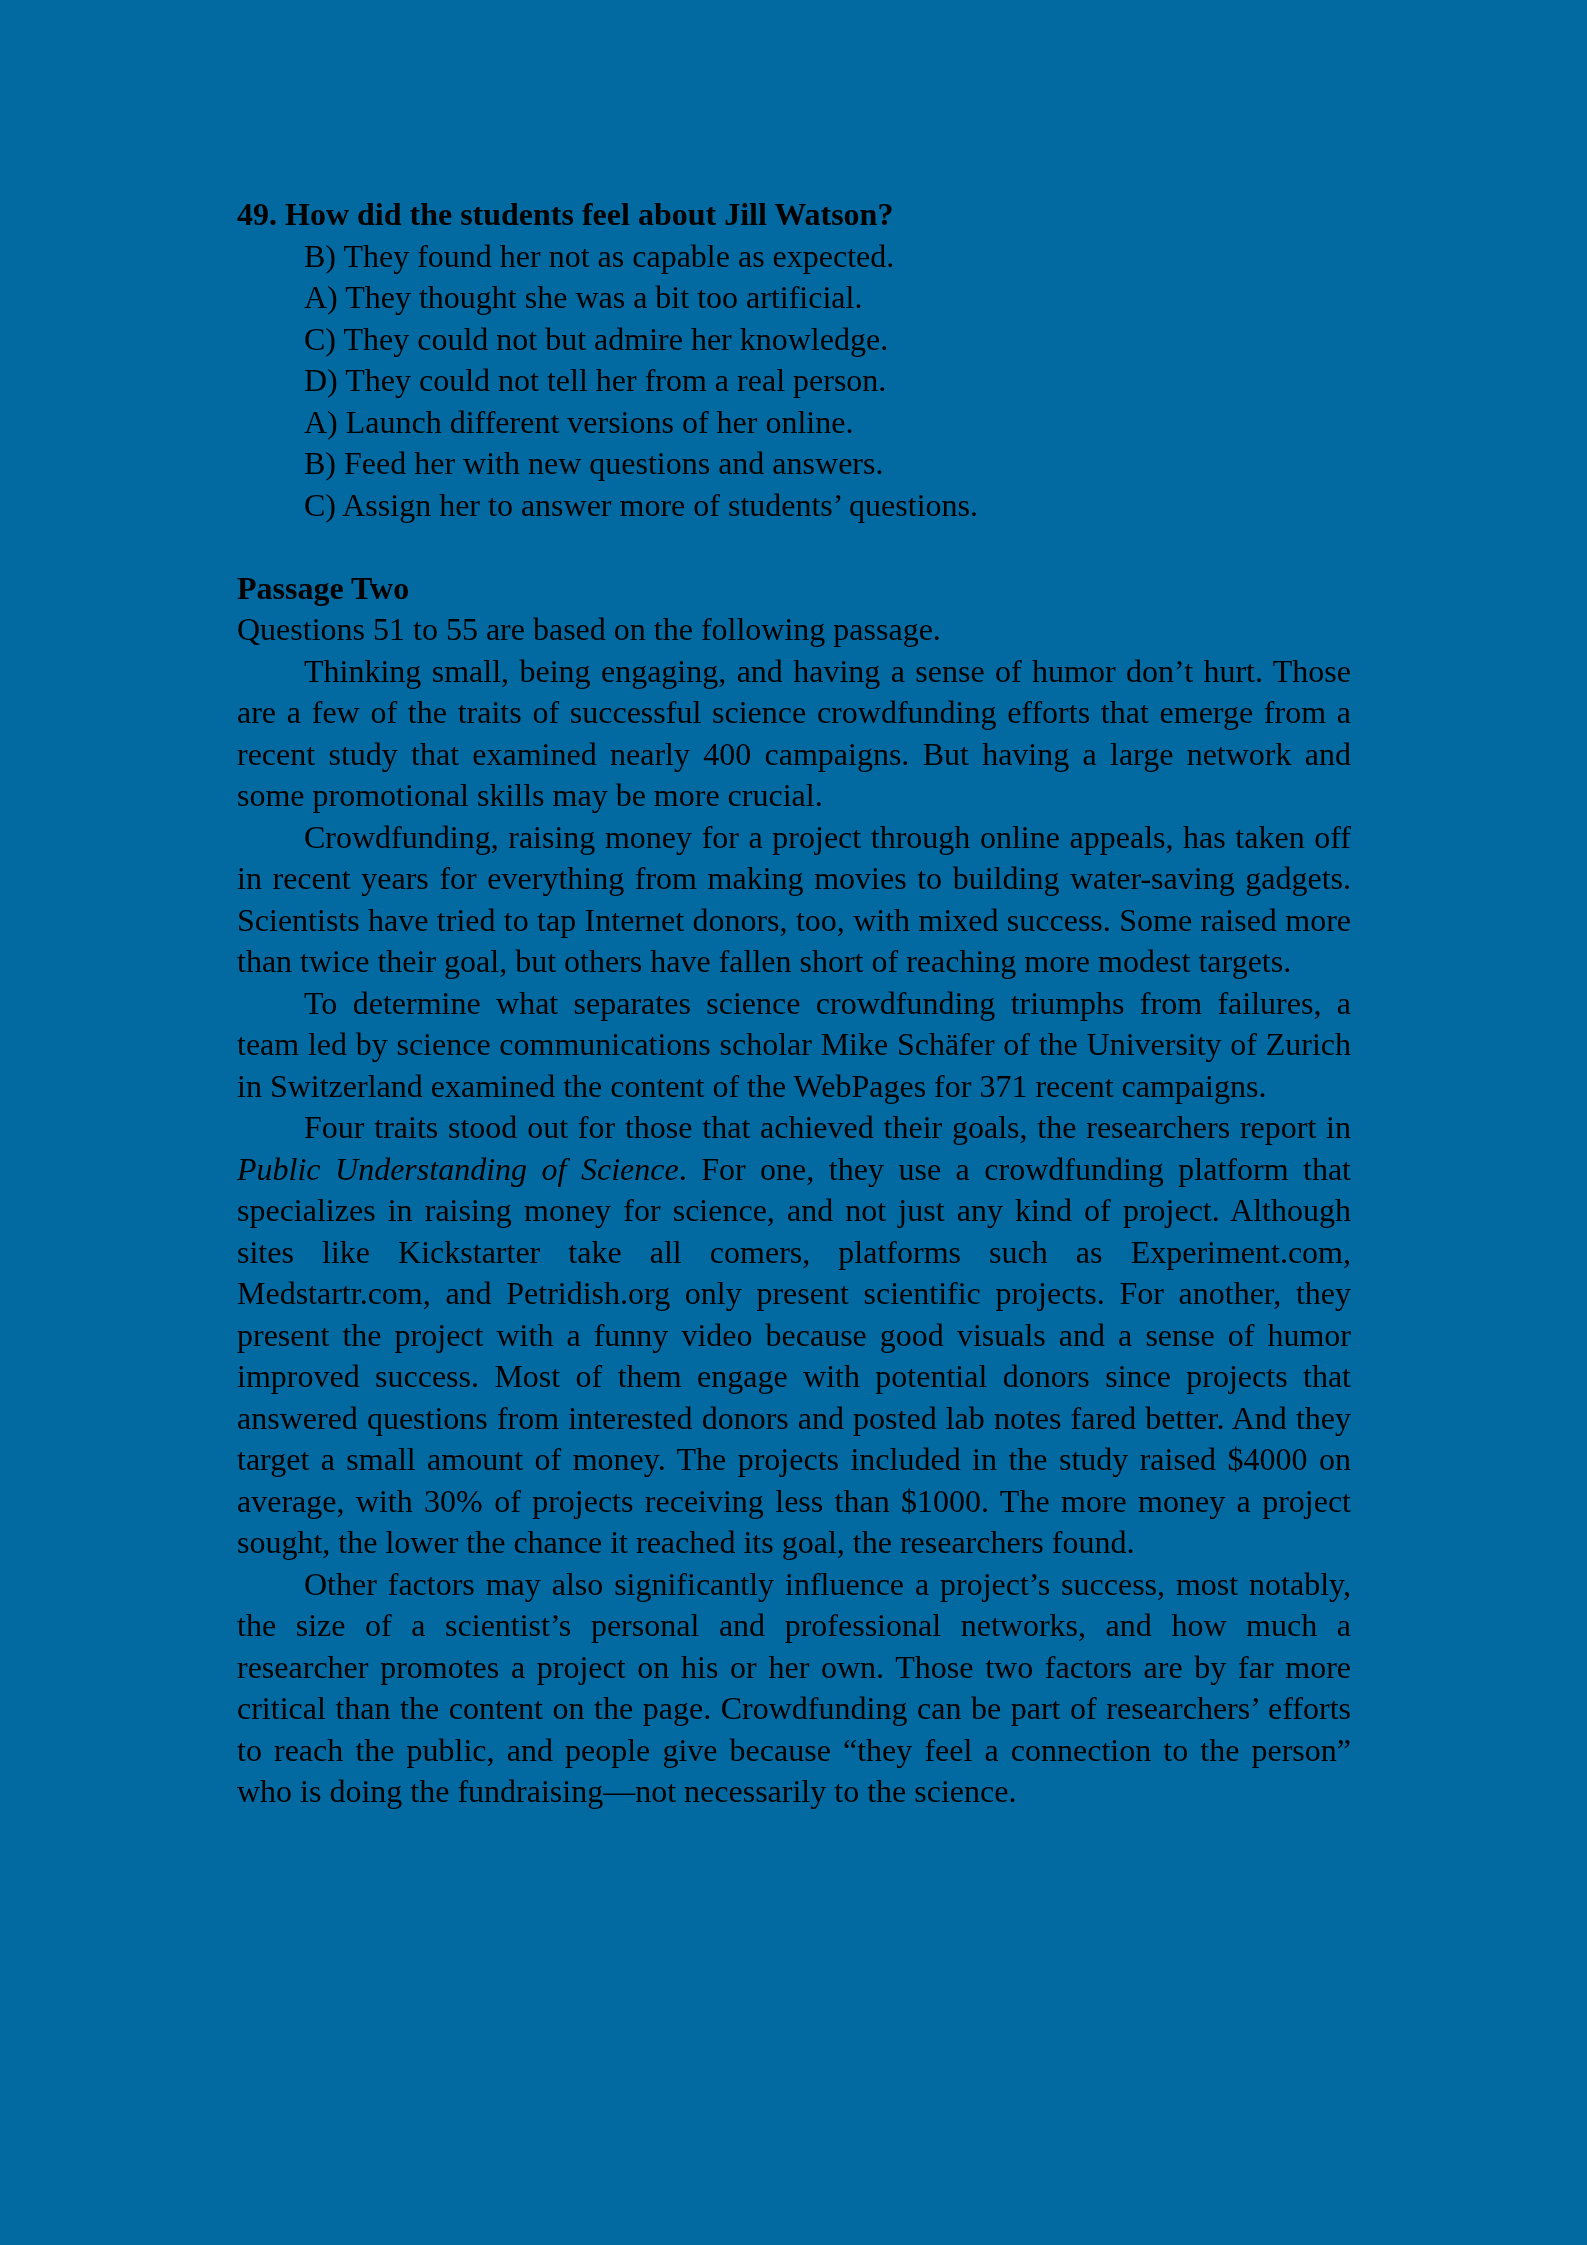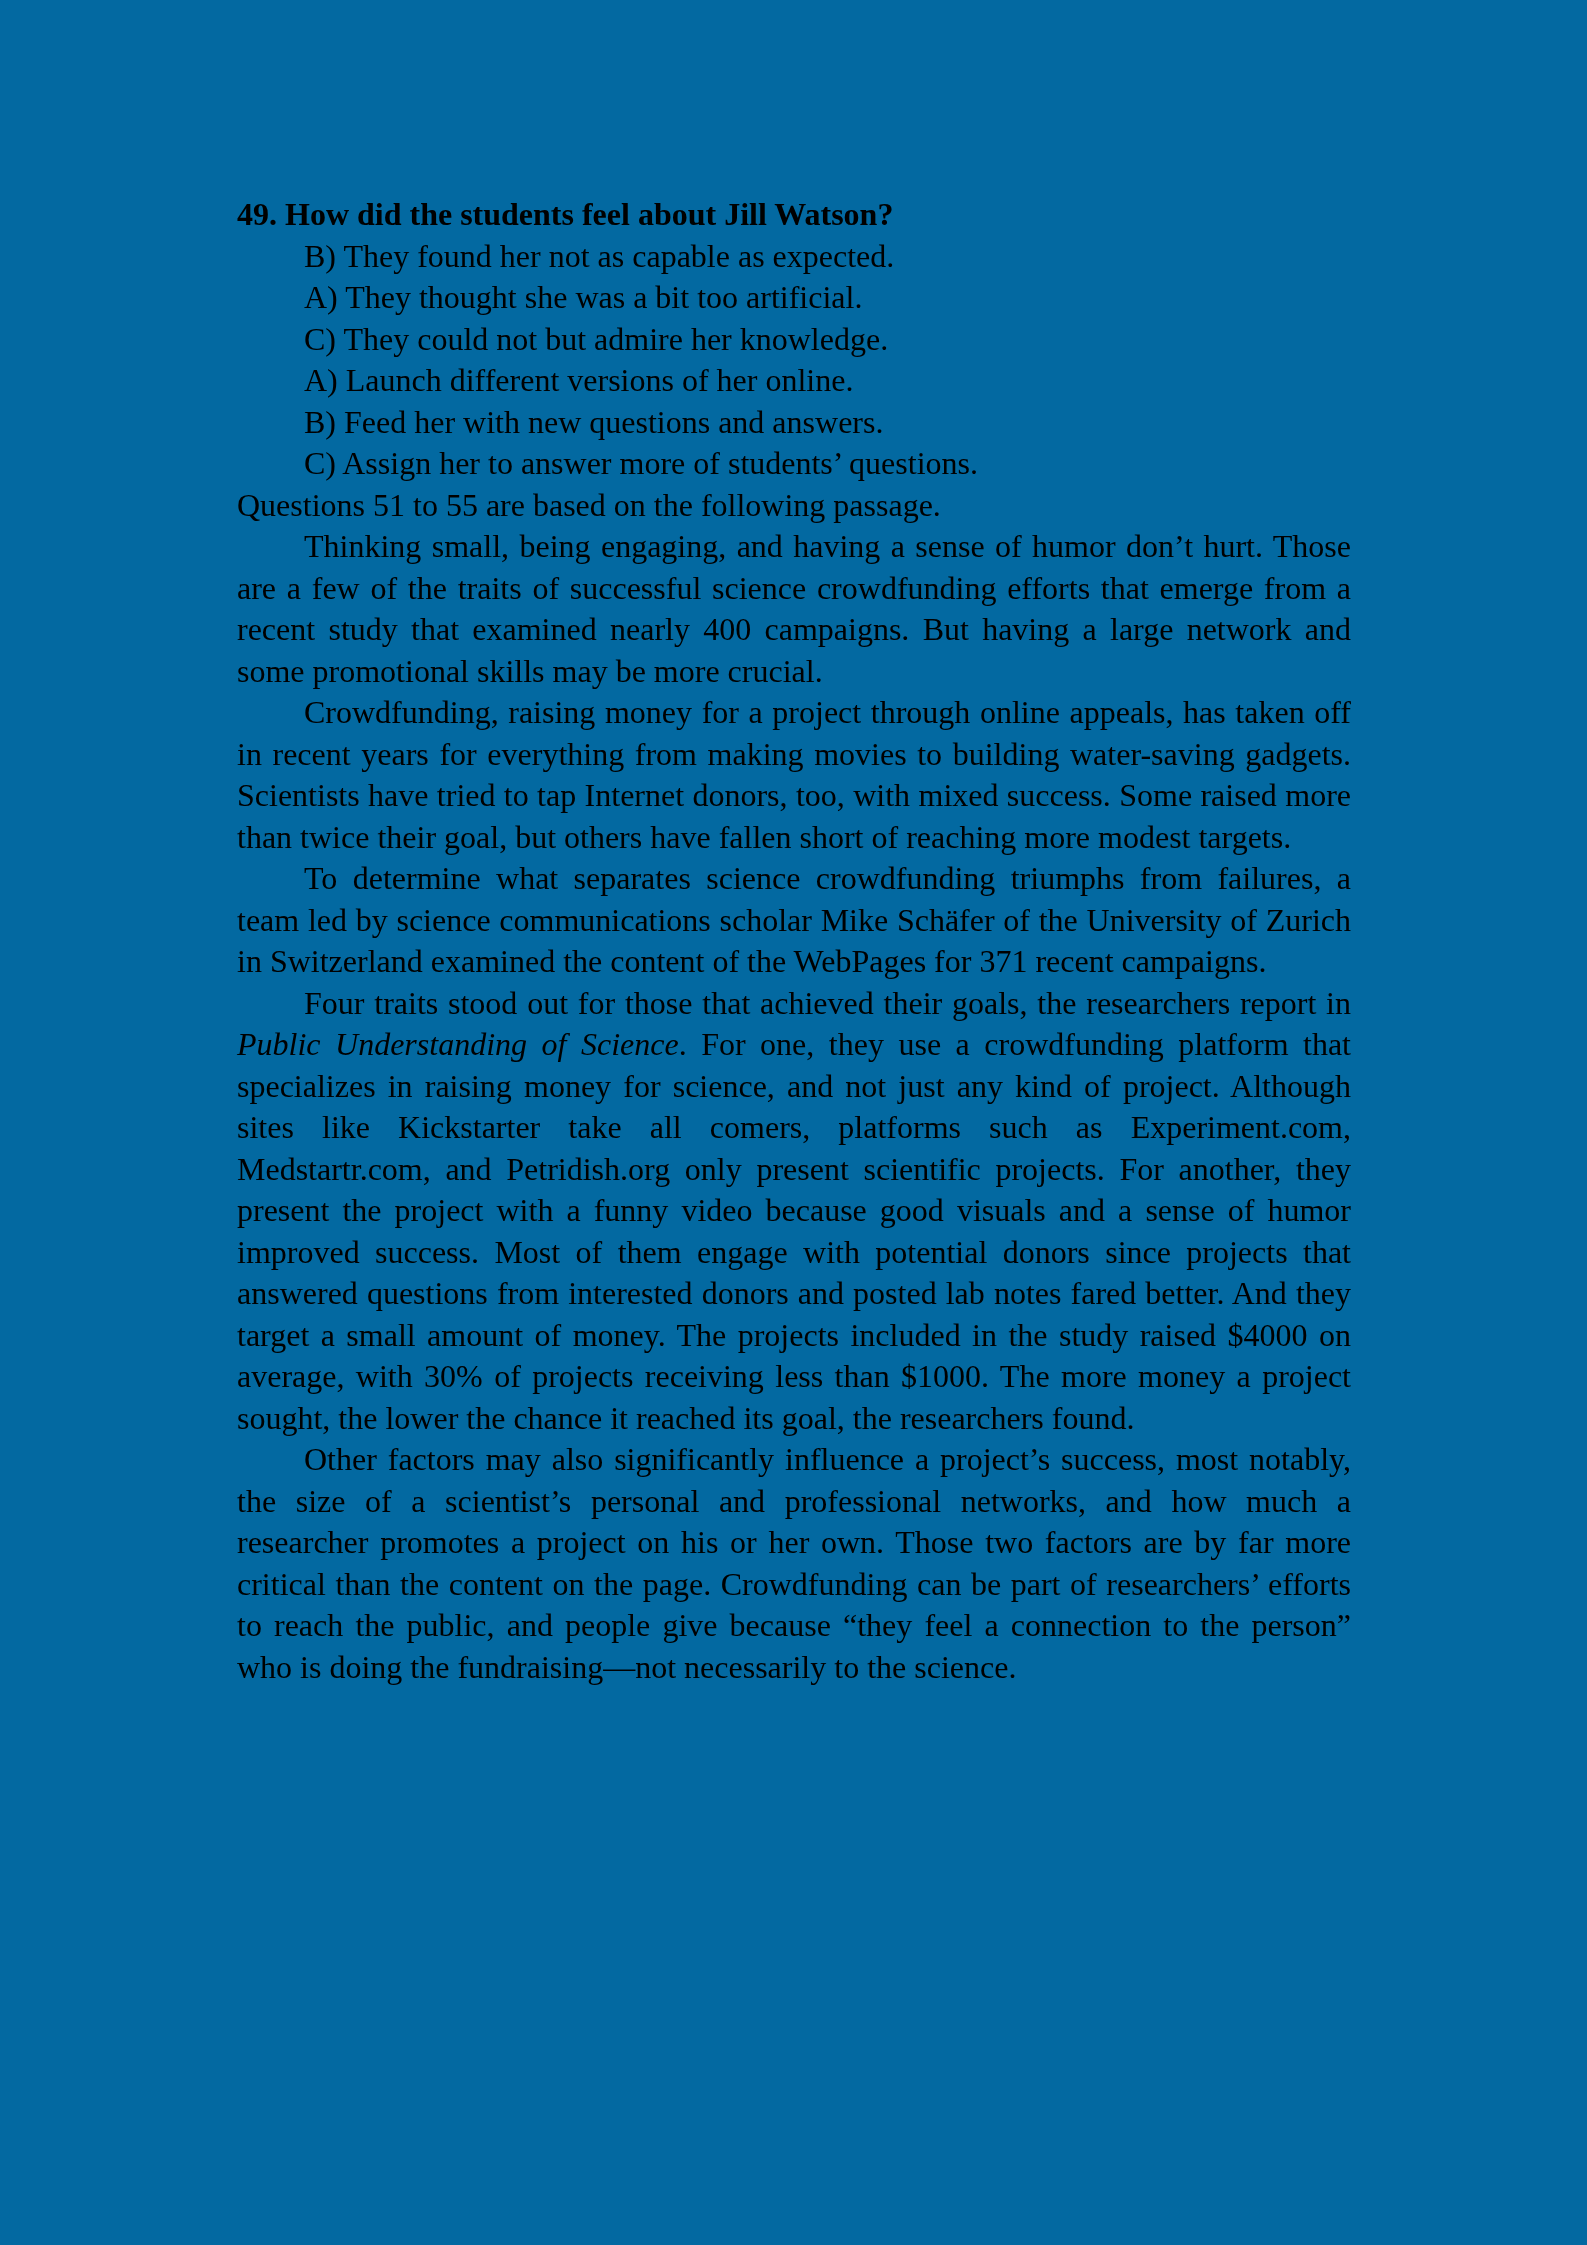--- a/index.html
+++ b/index.html
@@ -51,29 +51,31 @@
 <body>
 
 <div class="page">
   <div class="text-column">
 
     <section>
       <div class="q-heading">49. How did the students feel about Jill Watson?</div>
       <div class="q-option">B) They found her not as capable as expected.</div>
       <div class="q-option">A) They thought she was a bit too artificial.</div>
       <div class="q-option">C) They could not but admire her knowledge.</div>
+      <div class="q-option">D) They could not tell her from a real person.</div>
     </section>
 
     <section>
       <div class="q-option">A) Launch different versions of her online.</div>
       <div class="q-option">B) Feed her with new questions and answers.</div>
       <div class="q-option">C) Assign her to answer more of students’ questions.</div>
     </section>
 
     <section>
+      <div class="passage-title">Passage Two</div>
       <div class="passage-instruction">Questions 51 to 55 are based on the following passage.</div>
 
       <p class="para"><span>Thinking small, being engaging, and having a sense of humor don’t hurt. Those are a few of the traits of successful science crowdfunding efforts that emerge from a recent study that examined nearly 400 campaigns. But having a large network and some promotional skills may be more crucial.</span></p>
       <p class="para"><span>Crowdfunding, raising money for a project through online appeals, has taken off in recent years for everything from making movies to building water-saving gadgets. Scientists have tried to tap Internet donors, too, with mixed success. Some raised more than twice their goal, but others have fallen short of reaching more modest targets.</span></p>
       <p class="para"><span>To determine what separates science crowdfunding triumphs from failures, a team led by science communications scholar Mike Schäfer of the University of Zurich in Switzerland examined the content of the WebPages for 371 recent campaigns.</span></p>
       <p class="para"><span>Four traits stood out for those that achieved their goals, the researchers report in </span><span class="em">Public Understanding of Science</span><span>. For one, they use a crowdfunding platform that specializes in raising money for science, and not just any kind of project. Although sites like Kickstarter take all comers, platforms such as Experiment.com, Medstartr.com, and Petridish.org only present scientific projects. For another, they present the project with a funny video because good visuals and a sense of humor improved success. Most of them engage with potential donors since projects that answered questions from interested donors and posted lab notes fared better. And they target a small amount of money. The projects included in the study raised $4000 on average, with 30% of projects receiving less than $1000. The more money a project sought, the lower the chance it reached its goal, the researchers found.</span></p>
       <p class="para"><span>Other factors may also significantly influence a project’s success, most notably, the size of a scientist’s personal and professional networks, and how much a researcher promotes a project on his or her own. Those two factors are by far more critical than the content on the page. Crowdfunding can be part of researchers’ efforts to reach the public, and people give because “they feel a connection to the person” who is doing the fundraising—not necessarily to the science.</span></p>
     </section>
 
   </div>

